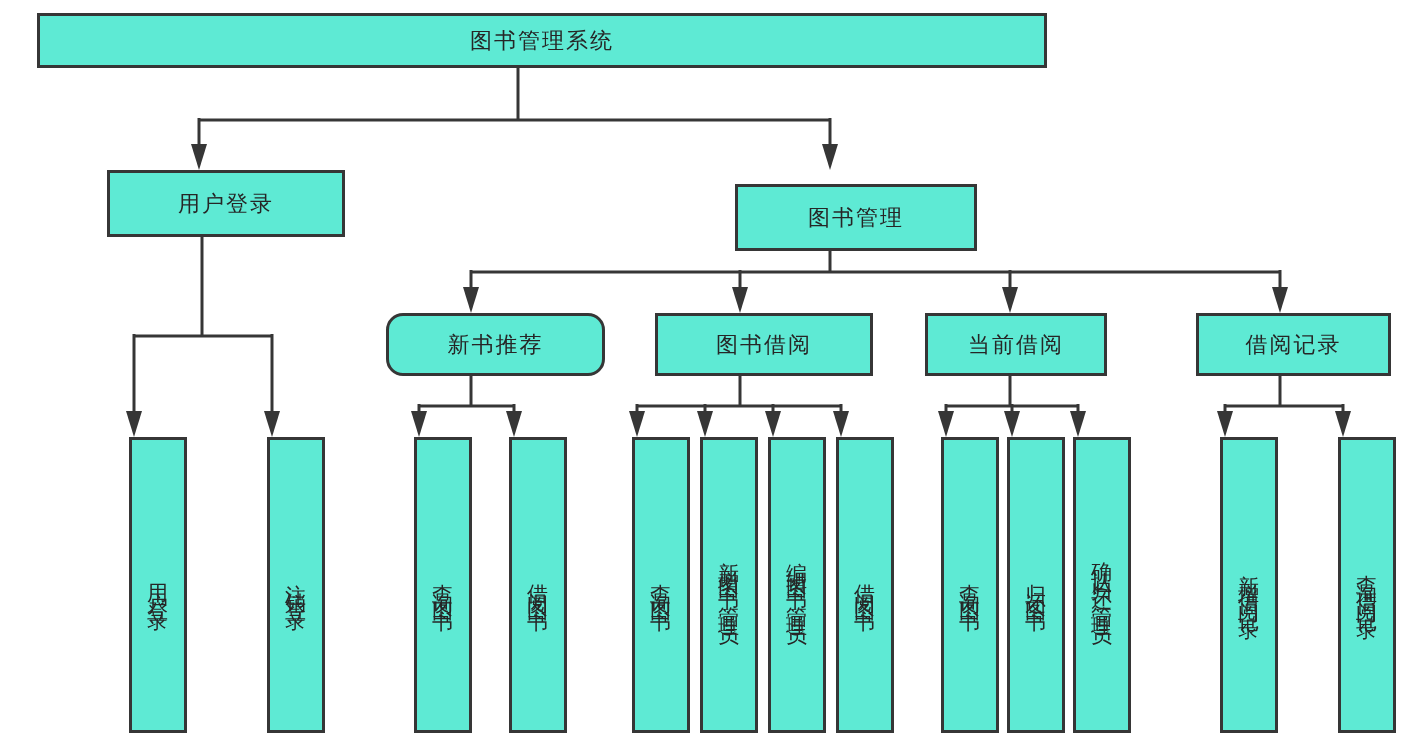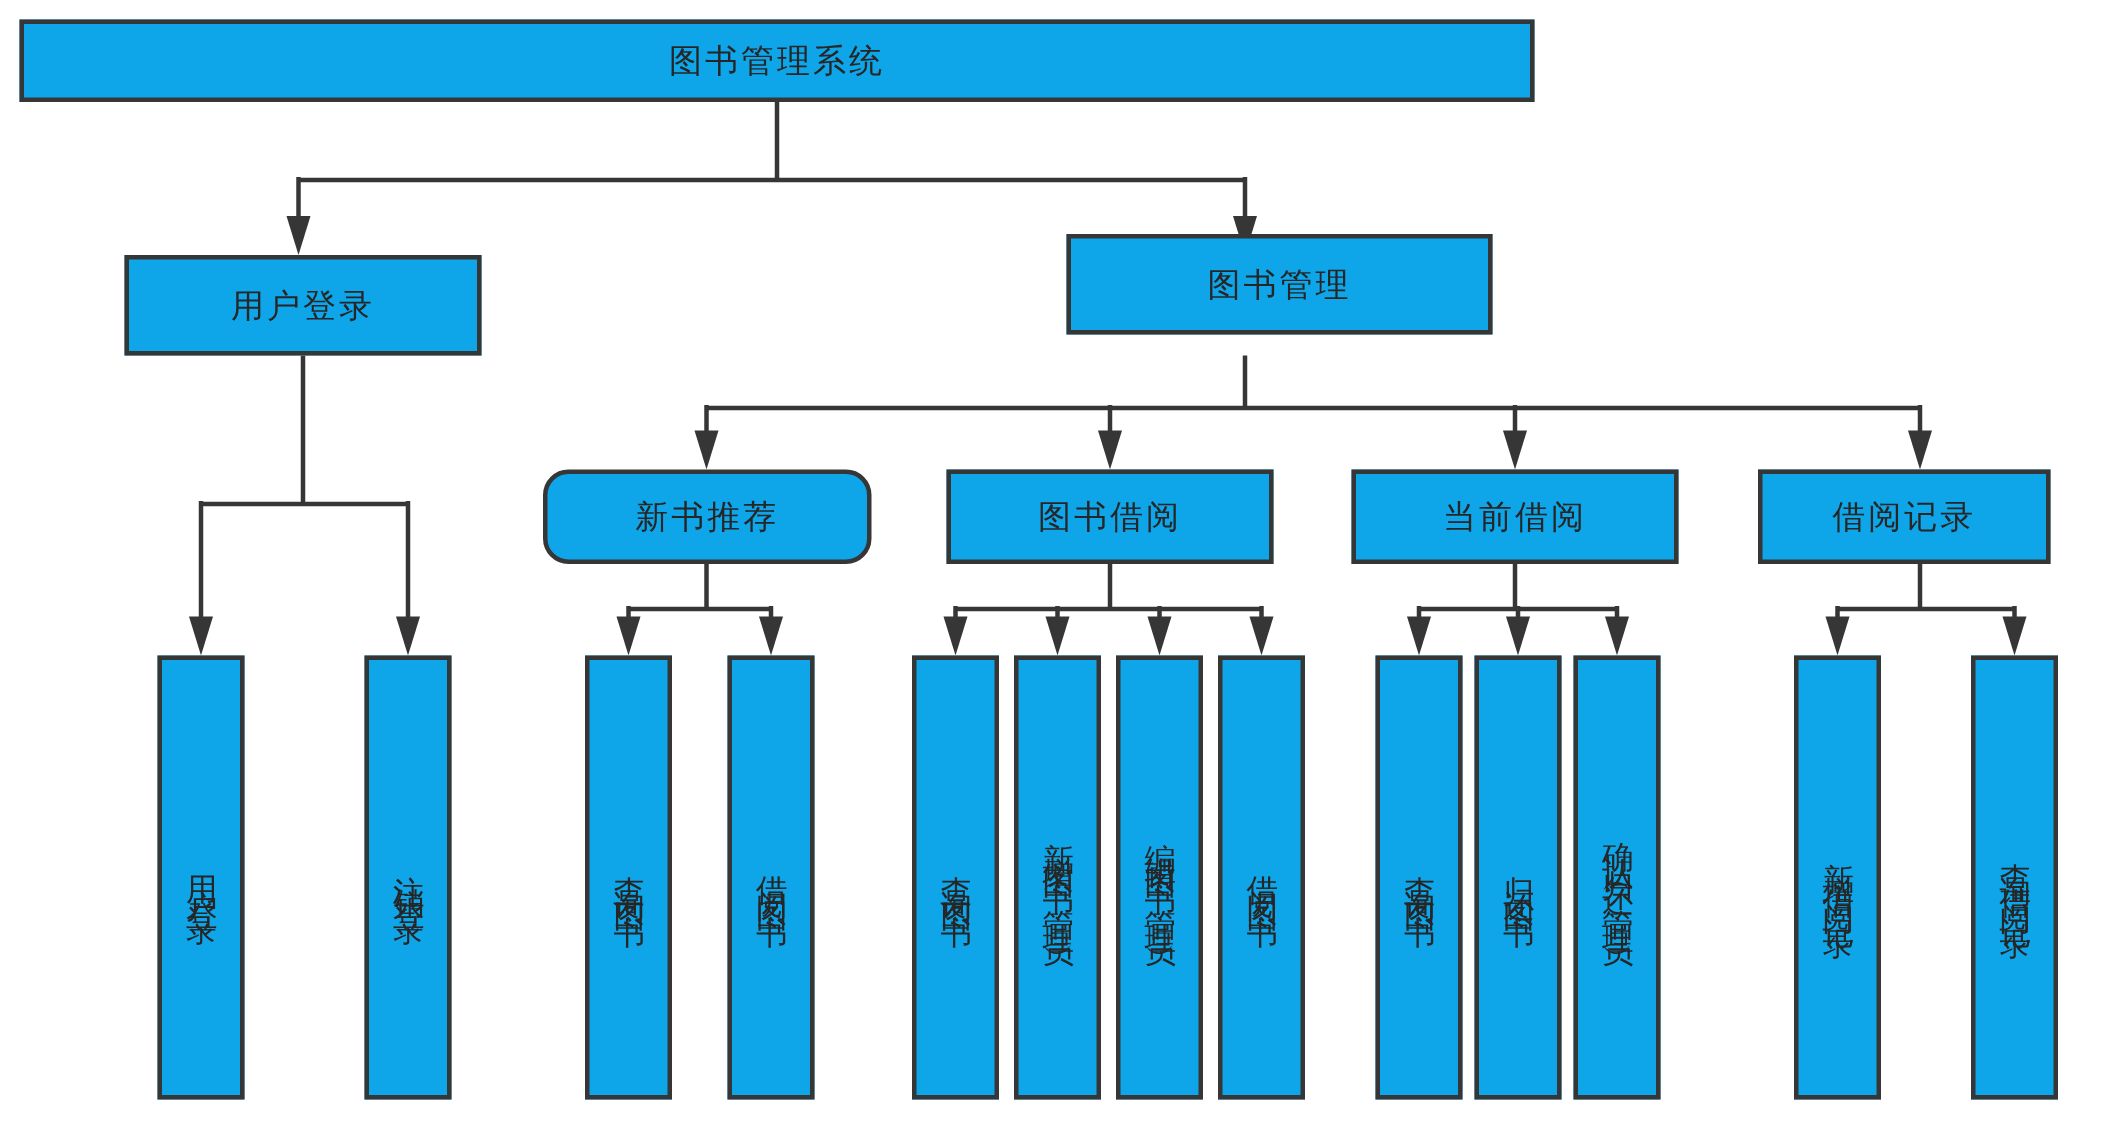--- a/index.html
+++ b/index.html
@@ -4,34 +4,34 @@
 <style>
   html,body{margin:0;padding:0;background:#ffffff;}
   .canvas{
     position:relative;width:1405px;height:747px;background:#ffffff;
     font-family:"Liberation Sans","DejaVu Sans",sans-serif;color:#262626;overflow:hidden;
   }
   .connectors{position:absolute;left:0;top:0;width:1405px;height:747px;z-index:1;}
   .connectors path{stroke:#363636;stroke-width:3;fill:none;}
   .connectors polygon{fill:#363636;stroke:none;}
   .box{
-    position:absolute;background:#0ea5e9;border:3px solid #363636;box-sizing:border-box;
-    display:flex;align-items:center;justify-content:center;z-index:2;
+    position:absolute;background:#5eead4;border:3px solid #363636;box-sizing:border-box;
+    display:flex;align-items:center;justify-content:center;z-index:2;margin-left:24px;
   }
   .hlabel{font-size:22px;letter-spacing:2px;white-space:nowrap;}
   .vlabel{
     writing-mode:vertical-rl;text-orientation:mixed;
     font-size:21px;line-height:1;letter-spacing:9px;white-space:nowrap;
   }
   .root{left:13px;top:13px;width:1010px;height:55px;}
   .n-user-login{left:83px;top:170px;width:238px;height:67px;}
-  .n-book-mgmt{left:711px;top:156px;width:284px;height:67px;}
+  .n-book-mgmt{left:711px;top:184px;width:242px;height:67px;}
   .n-new-rec{left:362px;top:313px;width:219px;height:63px;border-radius:17px;}
   .n-book-borrow{left:631px;top:313px;width:218px;height:63px;}
-  .n-cur-borrow{left:901px;top:313px;width:218px;height:63px;}
+  .n-cur-borrow{left:901px;top:313px;width:182px;height:63px;}
   .n-borrow-rec{left:1172px;top:313px;width:195px;height:63px;}
   .leaf{top:437px;width:58px;height:296px;}
   .l1{left:105px;} .l2{left:243px;}
   .l3{left:390px;} .l4{left:485px;}
   .l5{left:608px;} .l6{left:676px;} .l7{left:744px;} .l8{left:812px;}
   .l9{left:917px;} .l10{left:983px;} .l11{left:1049px;}
   .l12{left:1196px;} .l13{left:1314px;}
   .watermark{
     position:absolute;right:10px;bottom:2px;z-index:5;
     font-size:20px;letter-spacing:1px;color:#b9b9b9;white-space:nowrap;

